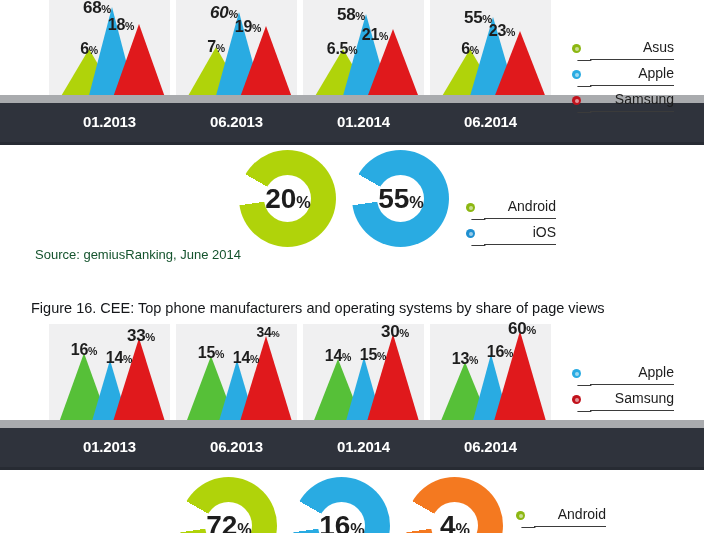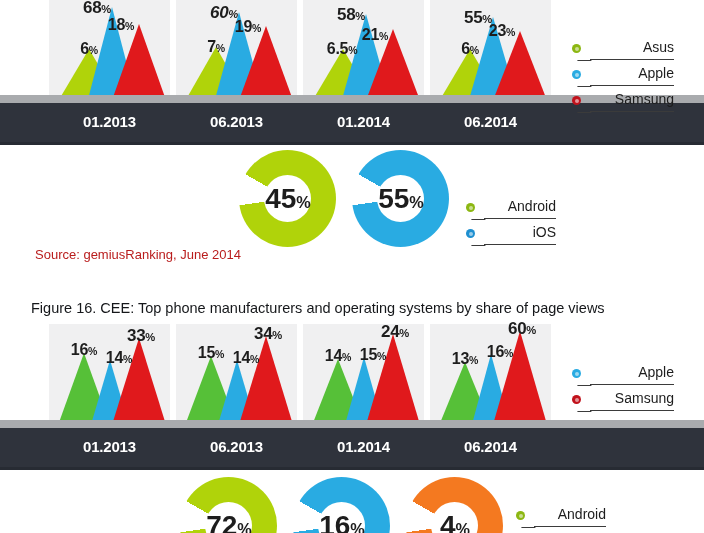--- a/index.html
+++ b/index.html
@@ -93,21 +93,21 @@
     position:absolute;
     font-weight:bold;color:#1d1d1d;
     white-space:nowrap;
     text-align:center;
   }
   .donut-value .pc{font-size:0.58em;}
 
   
   .source-text{
     position:absolute;
-    font-size:13px;color:#b91c1c;
+    font-size:13px;color:#14532d;
     white-space:nowrap;
   }
   .figure-title{
     position:absolute;
     font-size:14.5px;color:#15171a;
     white-space:nowrap;
   }
 </style>
 </head>
 <body>
@@ -200,21 +200,21 @@
     </div>
   </div>
 
   <div class="donut-row" style="left:0;top:150px;width:704px;height:100px;">
 
     <div class="donut" style="left:239px;top:0px;width:97px;height:97px;
          background:conic-gradient(from 300deg, #b0d30a 0deg 322deg, #ffffff 322deg 360deg);">
       <div class="hole" style="left:25px;top:25px;width:47px;height:47px;"></div>
     </div>
     <div class="donut-value" style="left:248px;top:33px;width:80px;font-size:28px;">
-      <span>45</span><span class="pc">%</span>
+      <span>20</span><span class="pc">%</span>
     </div>
 
     <div class="donut" style="left:352px;top:0px;width:97px;height:97px;
          background:conic-gradient(from 300deg, #29abe2 0deg 322deg, #ffffff 322deg 360deg);">
       <div class="hole" style="left:25px;top:25px;width:47px;height:47px;"></div>
     </div>
     <div class="donut-value" style="left:361px;top:33px;width:80px;font-size:28px;">
       <span>55</span><span class="pc">%</span>
     </div>
 
@@ -274,25 +274,25 @@
       </div>
     </div>
 
     <div>
       <div class="vlabel" style="left:52px;top:16px;width:64px;font-size:16px;"><span>16</span><span class="pc">%</span></div>
       <div class="vlabel" style="left:87px;top:24px;width:64px;font-size:16px;"><span>14</span><span class="pc">%</span></div>
       <div class="vlabel" style="left:103px;top:1px;width:76px;font-size:17px;"><span>33</span><span class="pc">%</span></div>
 
       <div class="vlabel" style="left:179px;top:19px;width:64px;font-size:16px;"><span>15</span><span class="pc">%</span></div>
       <div class="vlabel" style="left:214px;top:24px;width:64px;font-size:16px;"><span>14</span><span class="pc">%</span></div>
-      <div class="vlabel" style="left:230px;top:-1px;width:76px;font-size:17px;"><span>34</span><span class="pc">%</span></div>
+      <div class="vlabel" style="left:230px;top:-1px;width:76px;font-size:14px;"><span>34</span><span class="pc">%</span></div>
 
       <div class="vlabel" style="left:306px;top:22px;width:64px;font-size:16px;"><span>14</span><span class="pc">%</span></div>
       <div class="vlabel" style="left:341px;top:21px;width:64px;font-size:16px;"><span>15</span><span class="pc">%</span></div>
-      <div class="vlabel" style="left:357px;top:-3px;width:76px;font-size:17px;"><span>24</span><span class="pc">%</span></div>
+      <div class="vlabel" style="left:357px;top:-3px;width:76px;font-size:17px;"><span>30</span><span class="pc">%</span></div>
 
       <div class="vlabel" style="left:433px;top:25px;width:64px;font-size:16px;"><span>13</span><span class="pc">%</span></div>
       <div class="vlabel" style="left:468px;top:18px;width:64px;font-size:16px;"><span>16</span><span class="pc">%</span></div>
       <div class="vlabel" style="left:484px;top:-6px;width:76px;font-size:17px;"><span>60</span><span class="pc">%</span></div>
     </div>
 
     <div class="gray-strip" style="top:95px;"></div>
     <div class="dark-band" style="top:103px;height:42px;">
       <div class="dark-band-inner"></div>
     </div>

